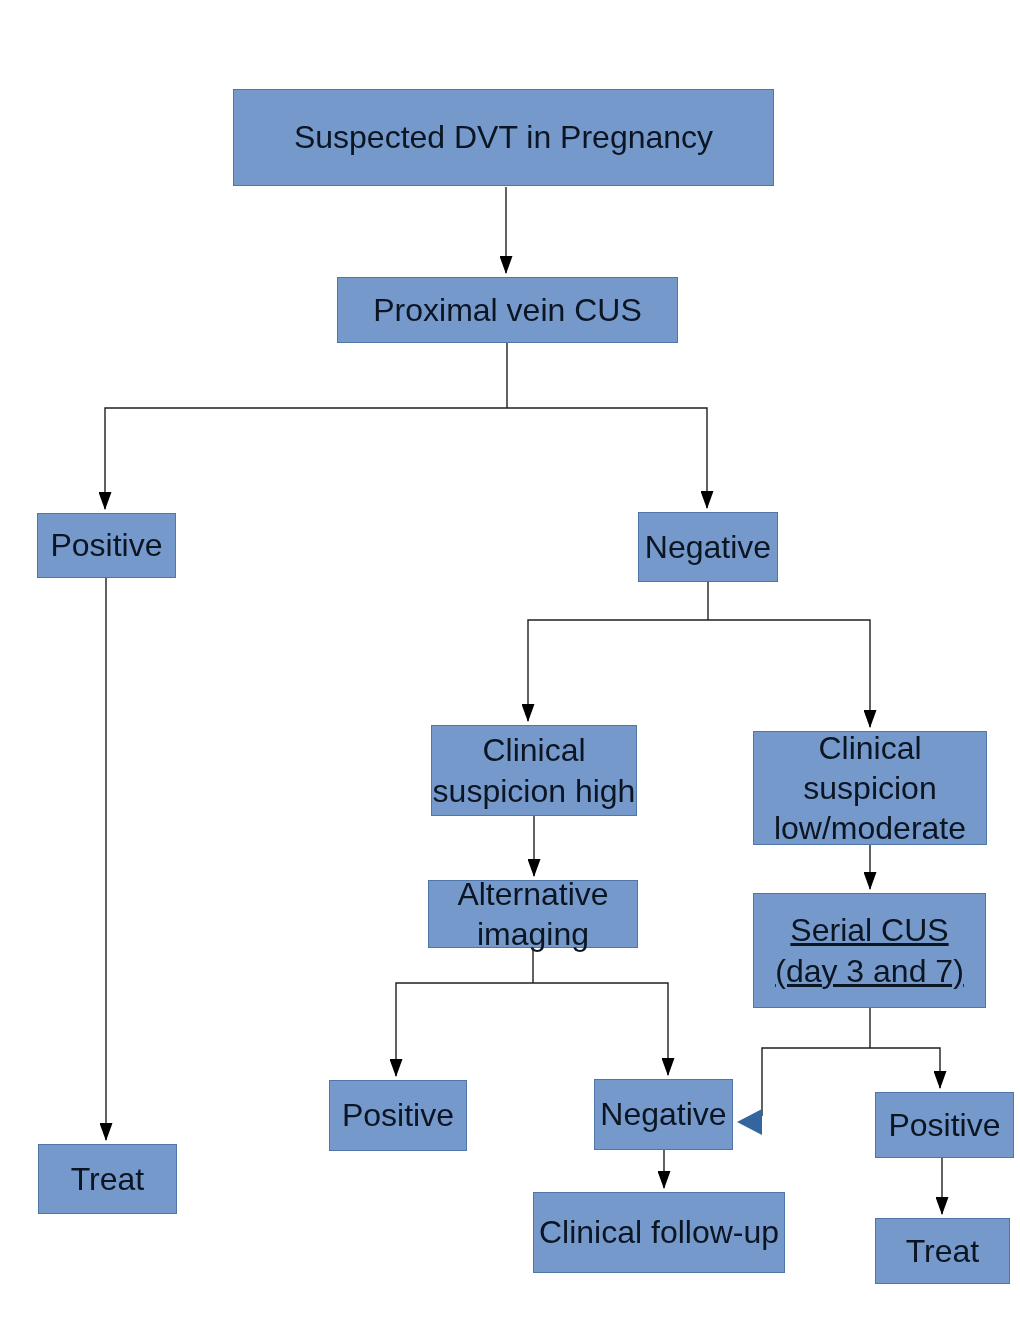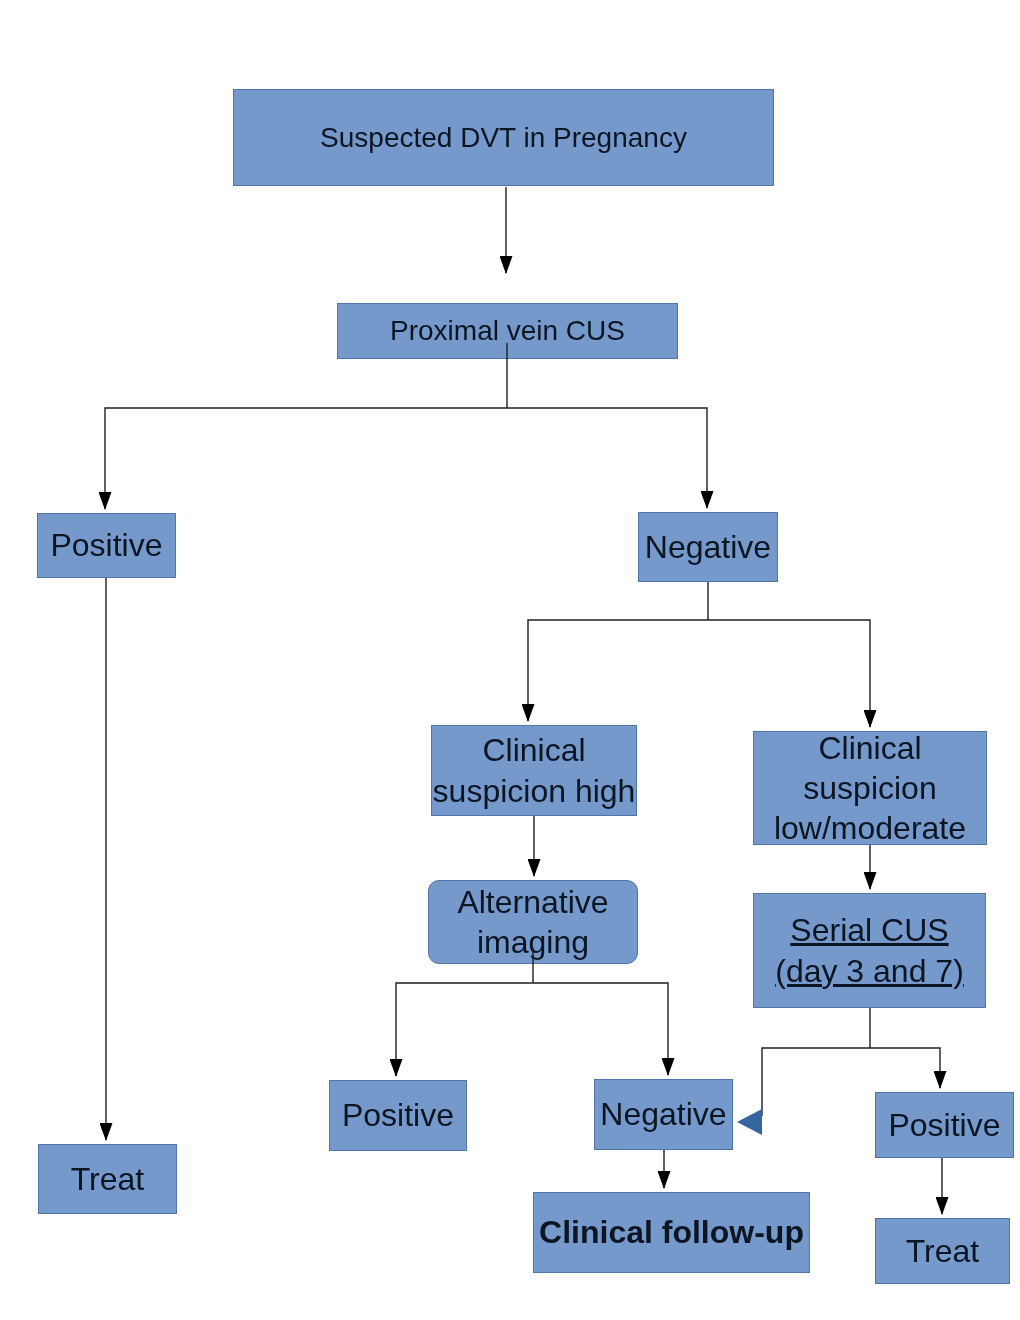--- a/index.html
+++ b/index.html
@@ -46,34 +46,34 @@
     color:var(--node-text);
     display:flex;
     align-items:center;
     justify-content:center;
     text-align:center;
     white-space:pre-line;
     font-size:32px;
     line-height:1.26;
     box-sizing:border-box;
   }
-  .node.big{ font-size:28px; }
+  .node.big{ font-size:32px; }
   
   #n-suspected     { left:233px; top:89px;   width:541px; height:97px; }
-  #n-proximal      { left:337px; top:277px;  width:341px; height:56px;margin-top:26px; }
+  #n-proximal      { left:337px; top:277px;  width:341px; height:66px; }
   #n-positive-cus  { left:37px;  top:513px;  width:139px; height:65px; }
   #n-negative-cus  { left:638px; top:512px;  width:140px; height:70px; }
   #n-clin-high     { left:431px; top:725px;  width:206px; height:91px; }
   #n-clin-low      { left:753px; top:731px;  width:234px; height:114px; }
-  #n-alt-imaging   { left:428px; top:880px;  width:210px; height:84px;border-radius:11px; }
+  #n-alt-imaging   { left:428px; top:880px;  width:210px; height:68px; }
   #n-serial-cus    { left:753px; top:893px;  width:233px; height:115px;text-decoration:underline; }
   #n-alt-positive  { left:329px; top:1080px; width:138px; height:71px; }
   #n-alt-negative  { left:594px; top:1079px; width:139px; height:71px; }
   #n-treat-left    { left:38px;  top:1144px; width:139px; height:70px; }
-  #n-clin-followup { left:533px; top:1192px; width:277px; height:81px;font-weight:bold; }
+  #n-clin-followup { left:533px; top:1192px; width:252px; height:81px; }
   #n-serial-positive{left:875px; top:1092px; width:139px; height:66px; }
   #n-treat-right   { left:875px; top:1218px; width:135px; height:66px; }
 </style>
 </head>
 <body>
 
 <div class="canvas">
 
   <svg class="edge-layer" width="1020" height="1320" viewBox="0 0 1020 1320" xmlns="http://www.w3.org/2000/svg">
     <defs>

